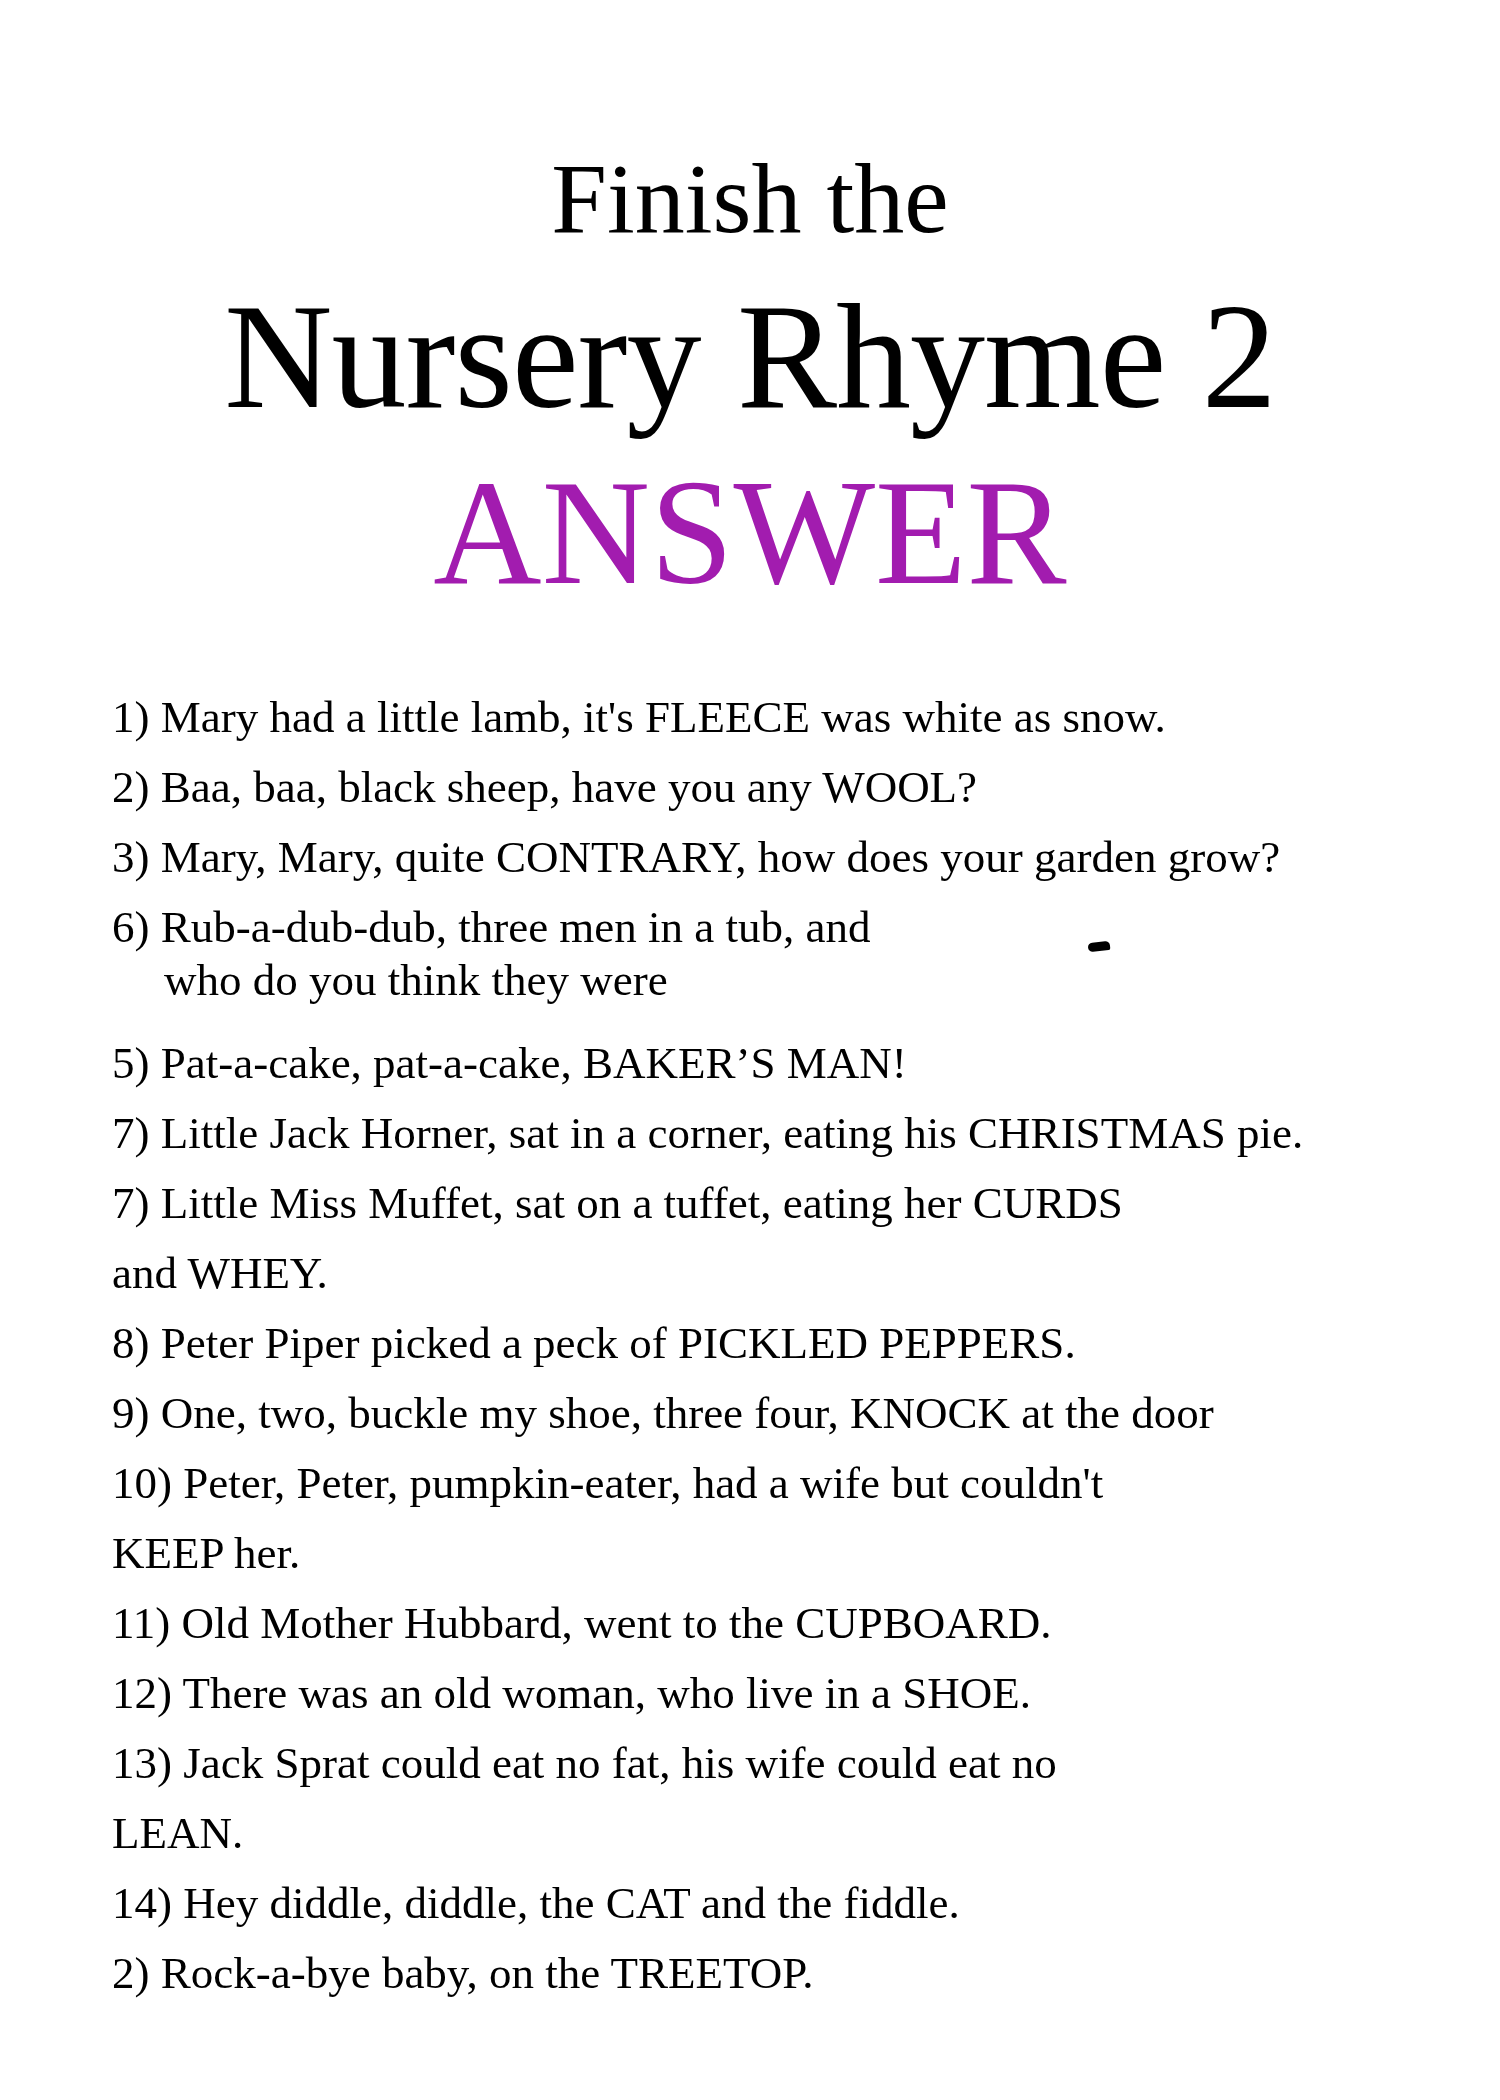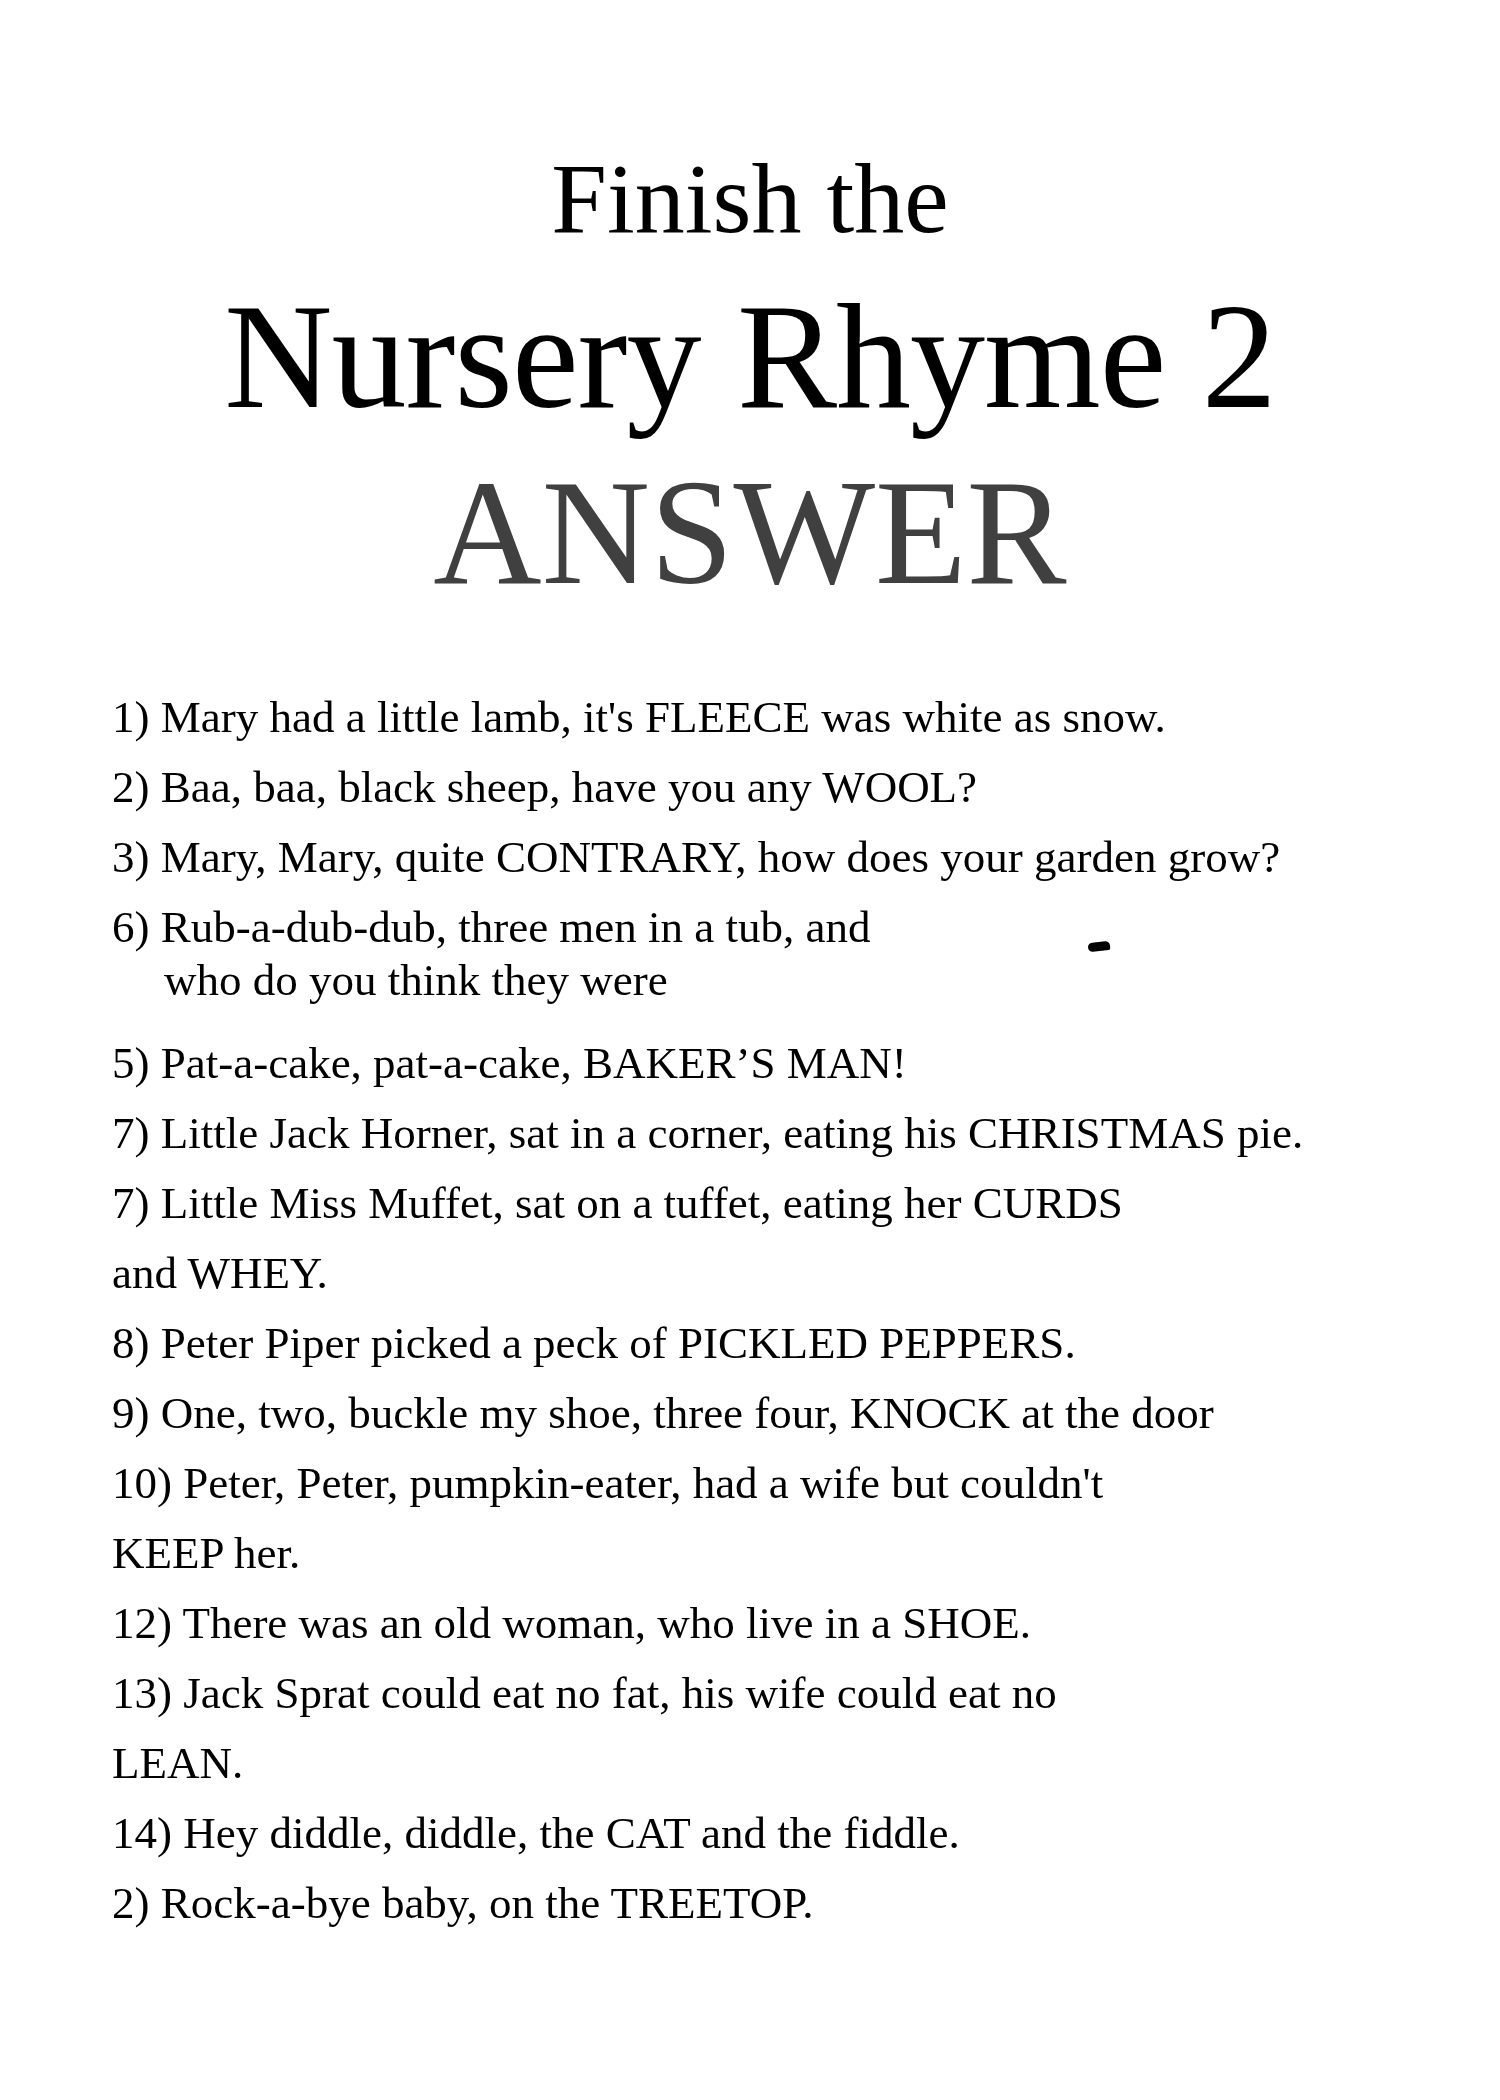--- a/index.html
+++ b/index.html
@@ -75,36 +75,37 @@
 </style>
 </head>
 <body>
 
 <div class="page">
 
   <div class="title-line title-small">Finish the</div>
 
   <div class="title-line title-large">Nursery Rhyme 2</div>
 
-  <div class="title-line title-answer" style="color: #404040;">ANSWER</div>
+  <div class="title-line title-answer" style="color: #a21caf;">ANSWER</div>
 
   <div class="answers">
     <div class="line">1) Mary had a little lamb, it's FLEECE was white as snow.</div>
     <div class="line">2) Baa, baa, black sheep, have you any WOOL?</div>
     <div class="line">3) Mary, Mary, quite CONTRARY, how does your garden grow?</div>
     <div class="line">6) Rub-a-dub-dub, three men in a tub, and</div>
     <div class="line indent tight">who do you think they were</div>
     <div class="line gap">5) Pat-a-cake, pat-a-cake, BAKER’S MAN!</div>
     <div class="line">7) Little Jack Horner, sat in a corner, eating his CHRISTMAS pie.</div>
     <div class="line">7) Little Miss Muffet, sat on a tuffet, eating her CURDS</div>
     <div class="line">and WHEY.</div>
     <div class="line">8) Peter Piper picked a peck of PICKLED PEPPERS.</div>
     <div class="line">9) One, two, buckle my shoe, three four, KNOCK at the door</div>
     <div class="line">10) Peter, Peter, pumpkin-eater, had a wife but couldn't</div>
     <div class="line">KEEP her.</div>
+    <div class="line">11) Old Mother Hubbard, went to the CUPBOARD.</div>
     <div class="line">12) There was an old woman, who live in a SHOE.</div>
     <div class="line">13) Jack Sprat could eat no fat, his wife could eat no</div>
     <div class="line">LEAN.</div>
     <div class="line">14) Hey diddle, diddle, the CAT and the fiddle.</div>
     <div class="line">2) Rock-a-bye baby, on the TREETOP.</div>
   </div>
 
   <span class="stray-mark"></span>
 
 </div>

